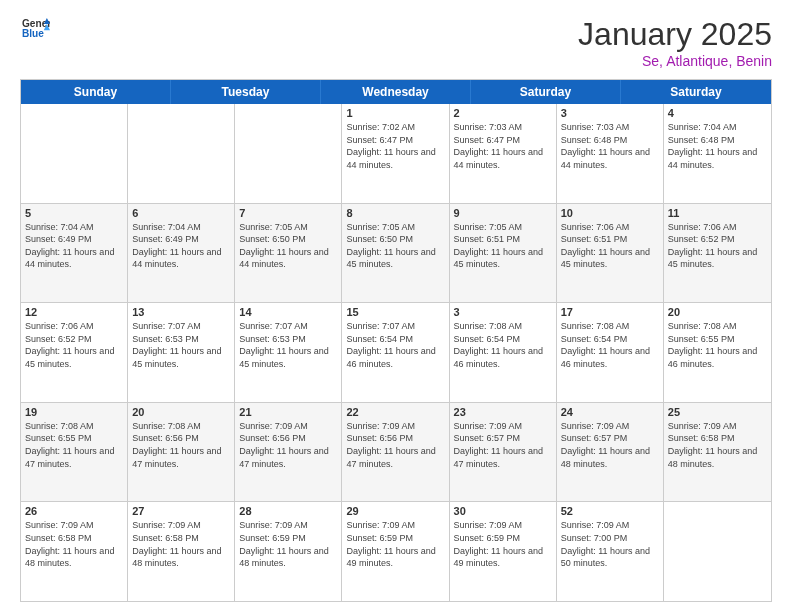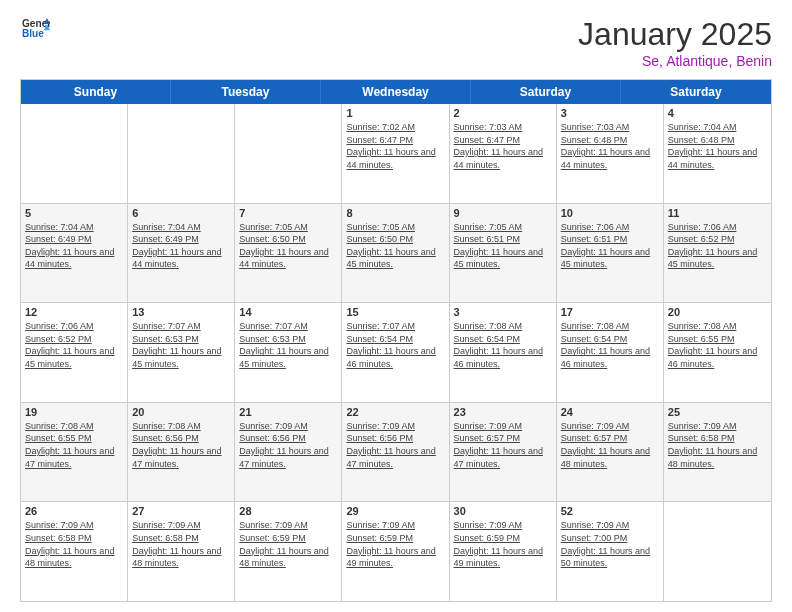--- a/index.html
+++ b/index.html
@@ -97,21 +97,20 @@
     .day-num {
       font-size: 11px;
       font-weight: bold;
       color: #333;
       margin-bottom: 2px;
     }
     .day-info {
       font-size: 9px;
       color: #444;
       line-height: 1.4;
-      text-decoration: underline;
     }
   </style>
 </head>
 <body>
 
 <div class="page">
   <div class="header">
     <div class="logo">
 
       <svg class="logo-icon" viewBox="0 0 36 30" xmlns="http://www.w3.org/2000/svg">

